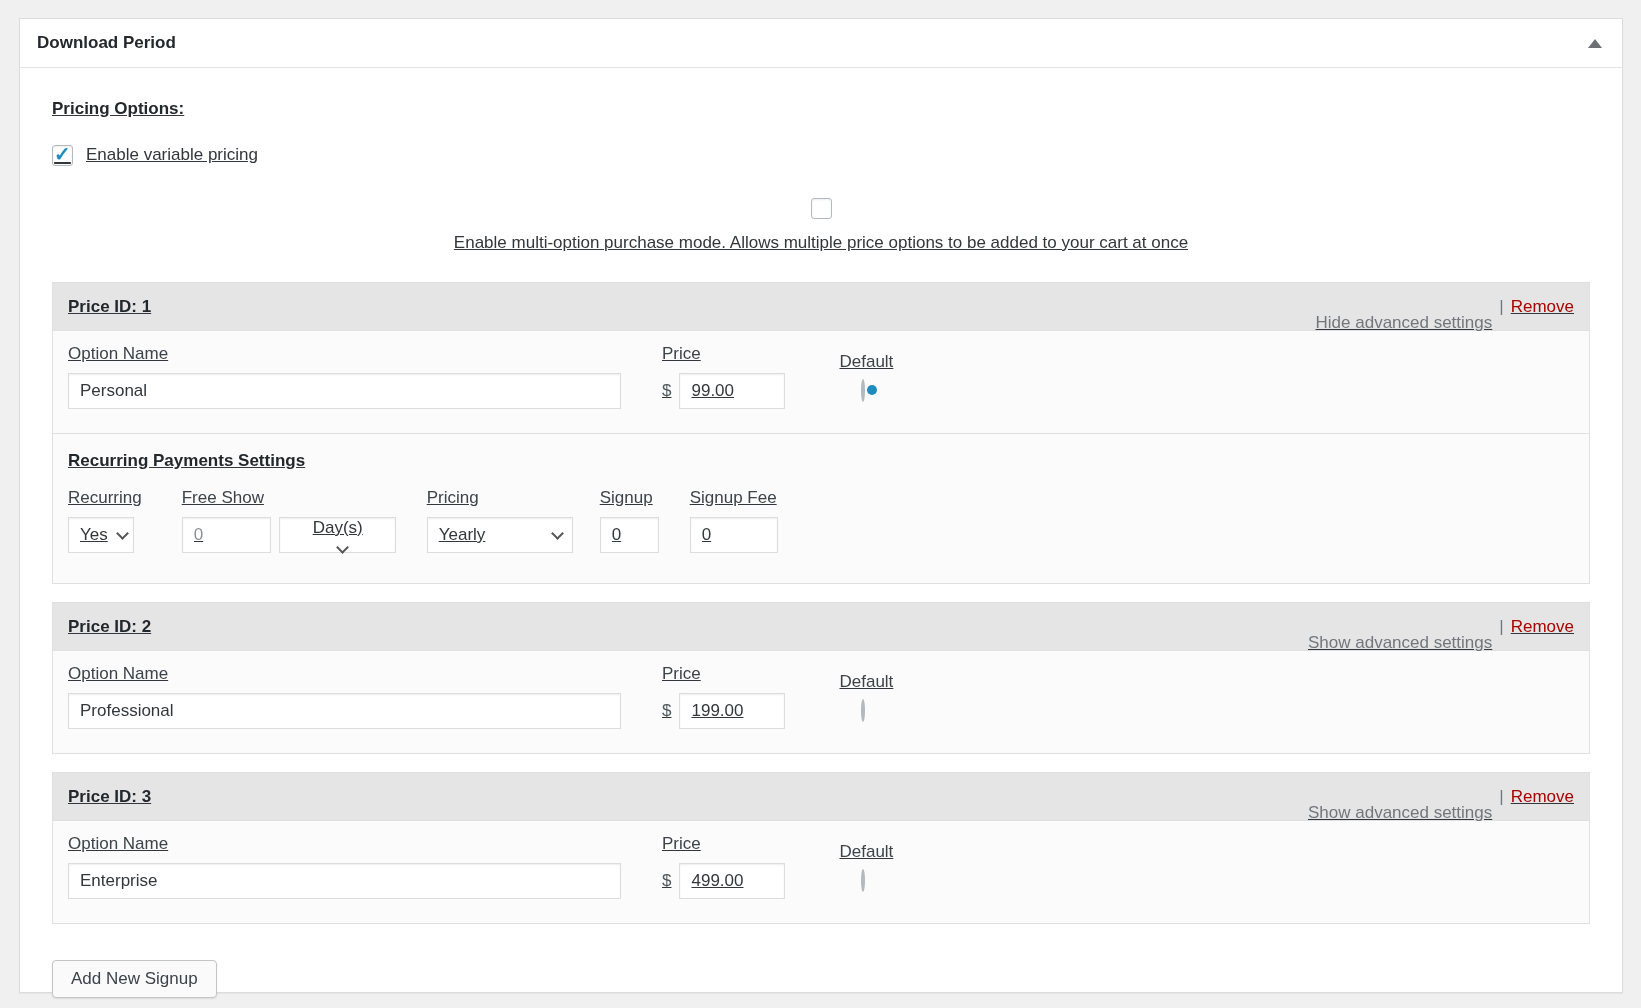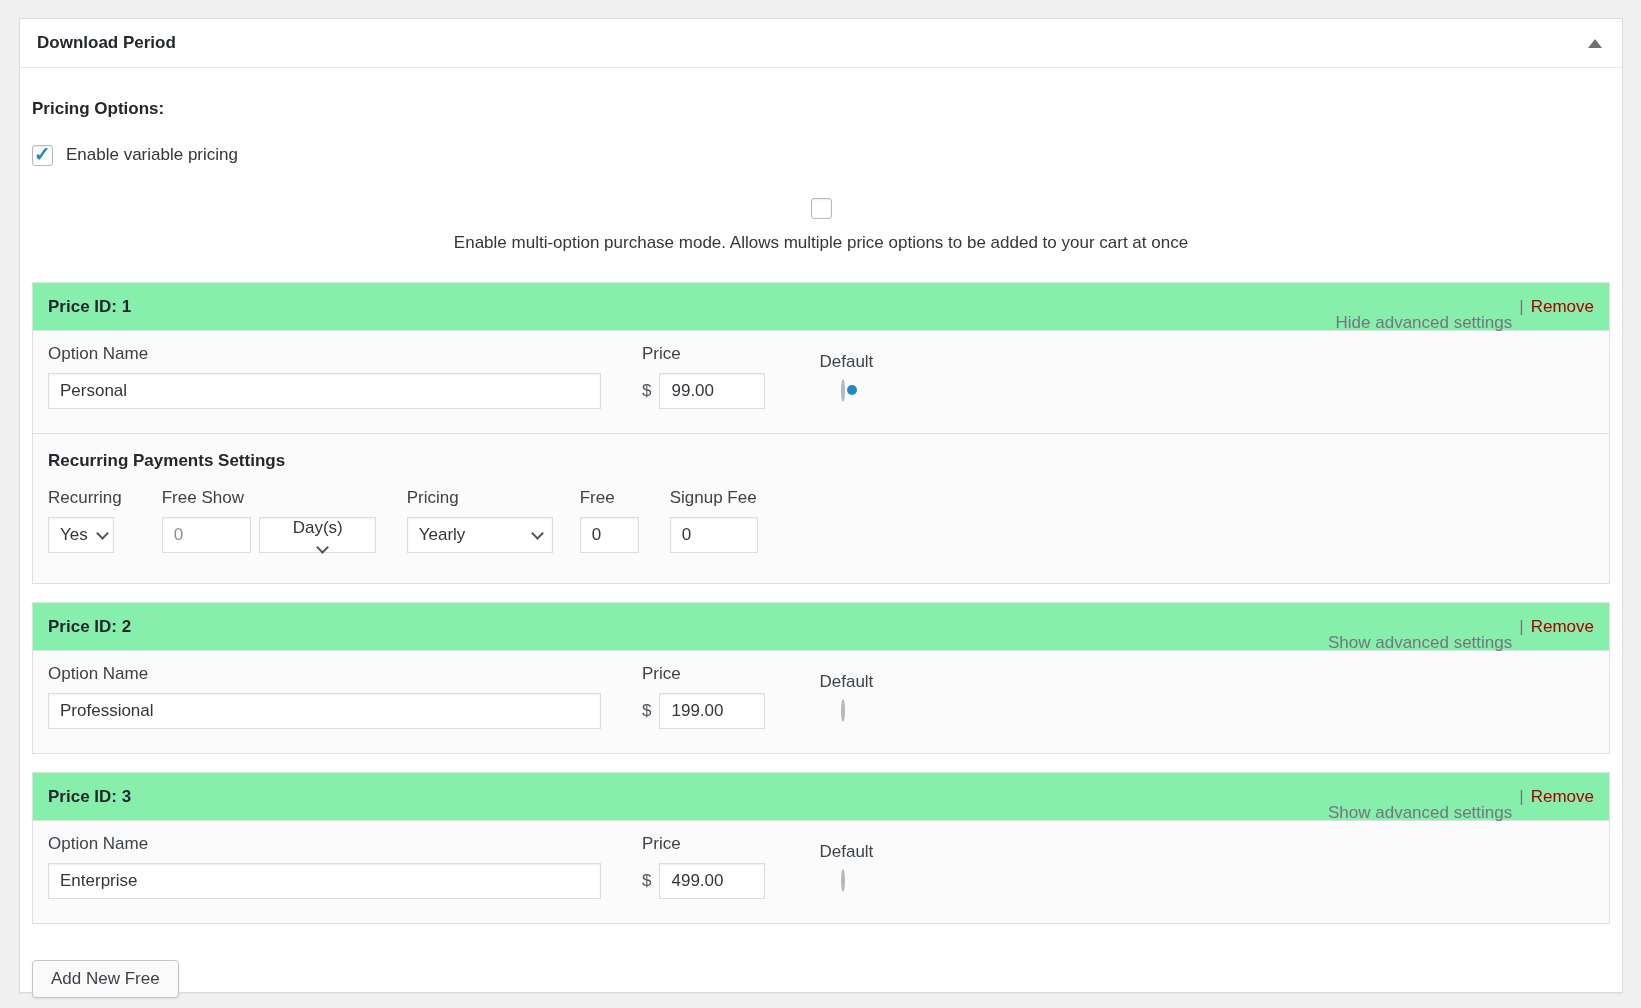--- a/index.html
+++ b/index.html
@@ -18,38 +18,38 @@
     height:49px;border-bottom:1px solid #e5e5e5;
     display:flex;align-items:center;justify-content:space-between;
     padding:0 20px 0 17px;box-sizing:border-box;
   }
   .panel-title{font-weight:bold;font-size:17px;color:#23282d;}
   .collapse-arrow{
     width:0;height:0;cursor:pointer;
     border-left:7px solid transparent;border-right:7px solid transparent;
     border-bottom:9px solid #6c7075;
   }
-  .content{padding:0 12px;}
+  .content{padding:0 32px;text-decoration:underline;}
   .section-label{margin-top:31px;font-weight:bold;color:#23282d;line-height:20px;}
   .cb-row{display:flex;align-items:center;gap:13px;}
   .cb-row.first{margin-top:25px;}
   .cb-row.second{margin-top:32px;flex-direction:column;}
   .checkbox{
     width:21px;height:21px;box-sizing:border-box;flex:0 0 auto;
     border:1px solid #b4b9be;border-radius:3px;background:#fff;
     box-shadow:inset 0 1px 2px rgba(0,0,0,.08);cursor:pointer;
     display:flex;align-items:center;justify-content:center;
   }
   .checkbox .check-glyph{display:none;color:#1e8cbe;font-size:20px;font-weight:bold;line-height:1;margin-top:-3px;}
   .checkbox.checked .check-glyph{display:block;}
   .cb-label{line-height:22px;}
   .rows{margin-top:28px;}
   .price-row{border:1px solid #e0e0e0;background:#fbfbfb;margin-bottom:18px;}
   .row-header{
-    background:#86efac;border-bottom:1px solid #e0e0e0;height:47px;
+    background:#e5e5e5;border-bottom:1px solid #e0e0e0;height:47px;
     display:flex;align-items:center;justify-content:space-between;padding:0 15px;
   }
   .row-id{font-weight:bold;color:#23282d;}
   .row-links{display:flex;align-items:center;gap:7px;}
   .adv-toggle{color:#72777c;cursor:pointer;margin-top:32px;}
   .pipe{color:#72777c;}
   .remove-link{color:#aa0000;cursor:pointer;}
   .row-body{padding:13px 15px 24px;display:flex;align-items:center;}
   .field-label{display:block;color:#3c434a;line-height:20px;margin-bottom:9px;}
   .text-input{
@@ -182,21 +182,21 @@
               </span>
             </div>
             <div class="adv-group gap-c">
               <span class="field-label">Pricing</span>
               <span class="fake-select w-period">
                 <span>Yearly</span>
                 <span class="chevron"></span>
               </span>
             </div>
             <div class="adv-group gap-b">
-              <span class="field-label">Free</span>
+              <span class="field-label">Signup</span>
               <input class="text-input w-times" type="text" value="0" style="">
             </div>
             <div class="adv-group">
               <span class="field-label">Signup Fee</span>
               <input class="text-input w-signup" type="text" value="0" style="">
             </div>
           </div>
         </div>
       </div>
 
@@ -255,16 +255,16 @@
             <span class="field-label">Default</span>
             <span class="radio">
               
             </span>
           </div>
         </div>
       </div>
 
     </div>
 
-    <button class="add-btn">Add New Free</button>
+    <button class="add-btn">Add New Signup</button>
 
   </div>
 </div>
 
 </body></html>

